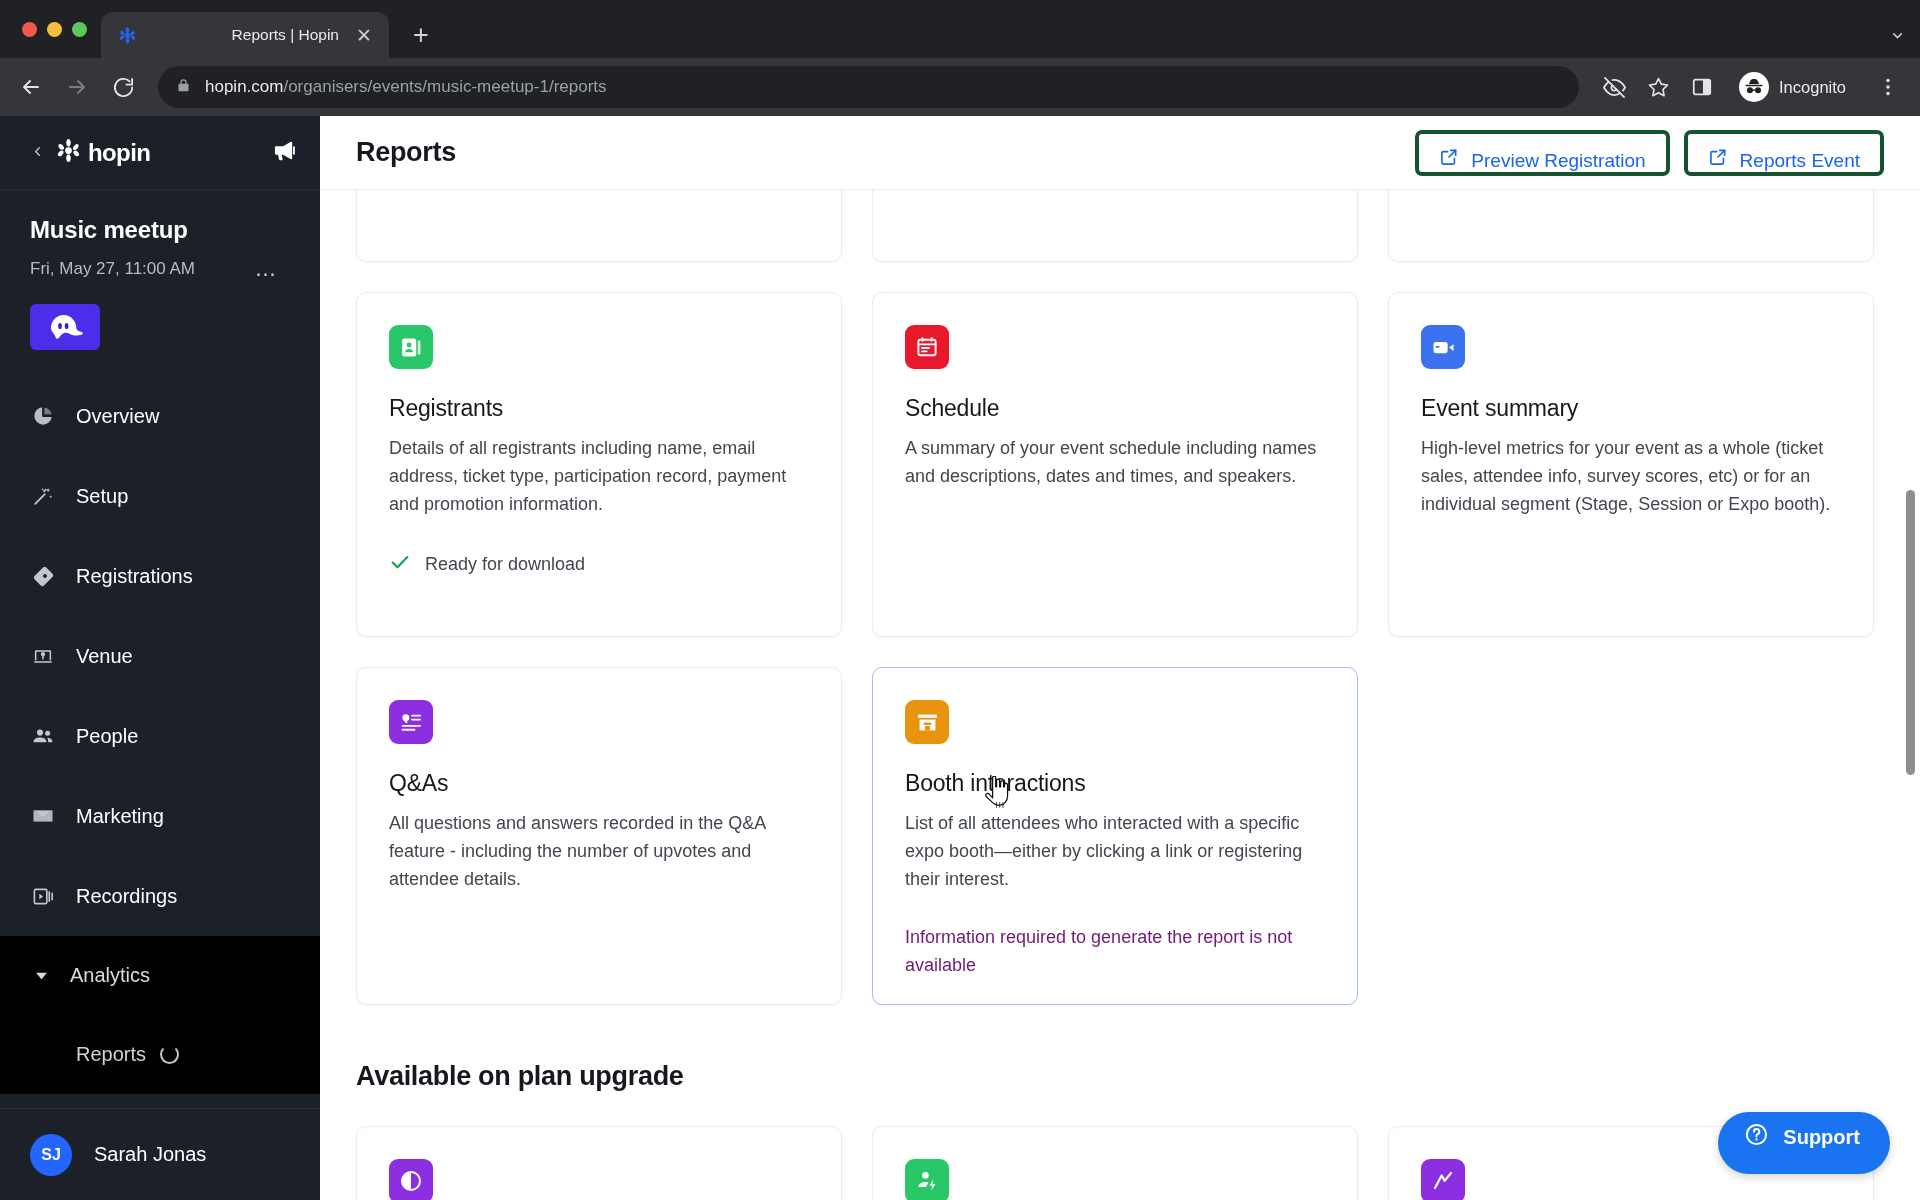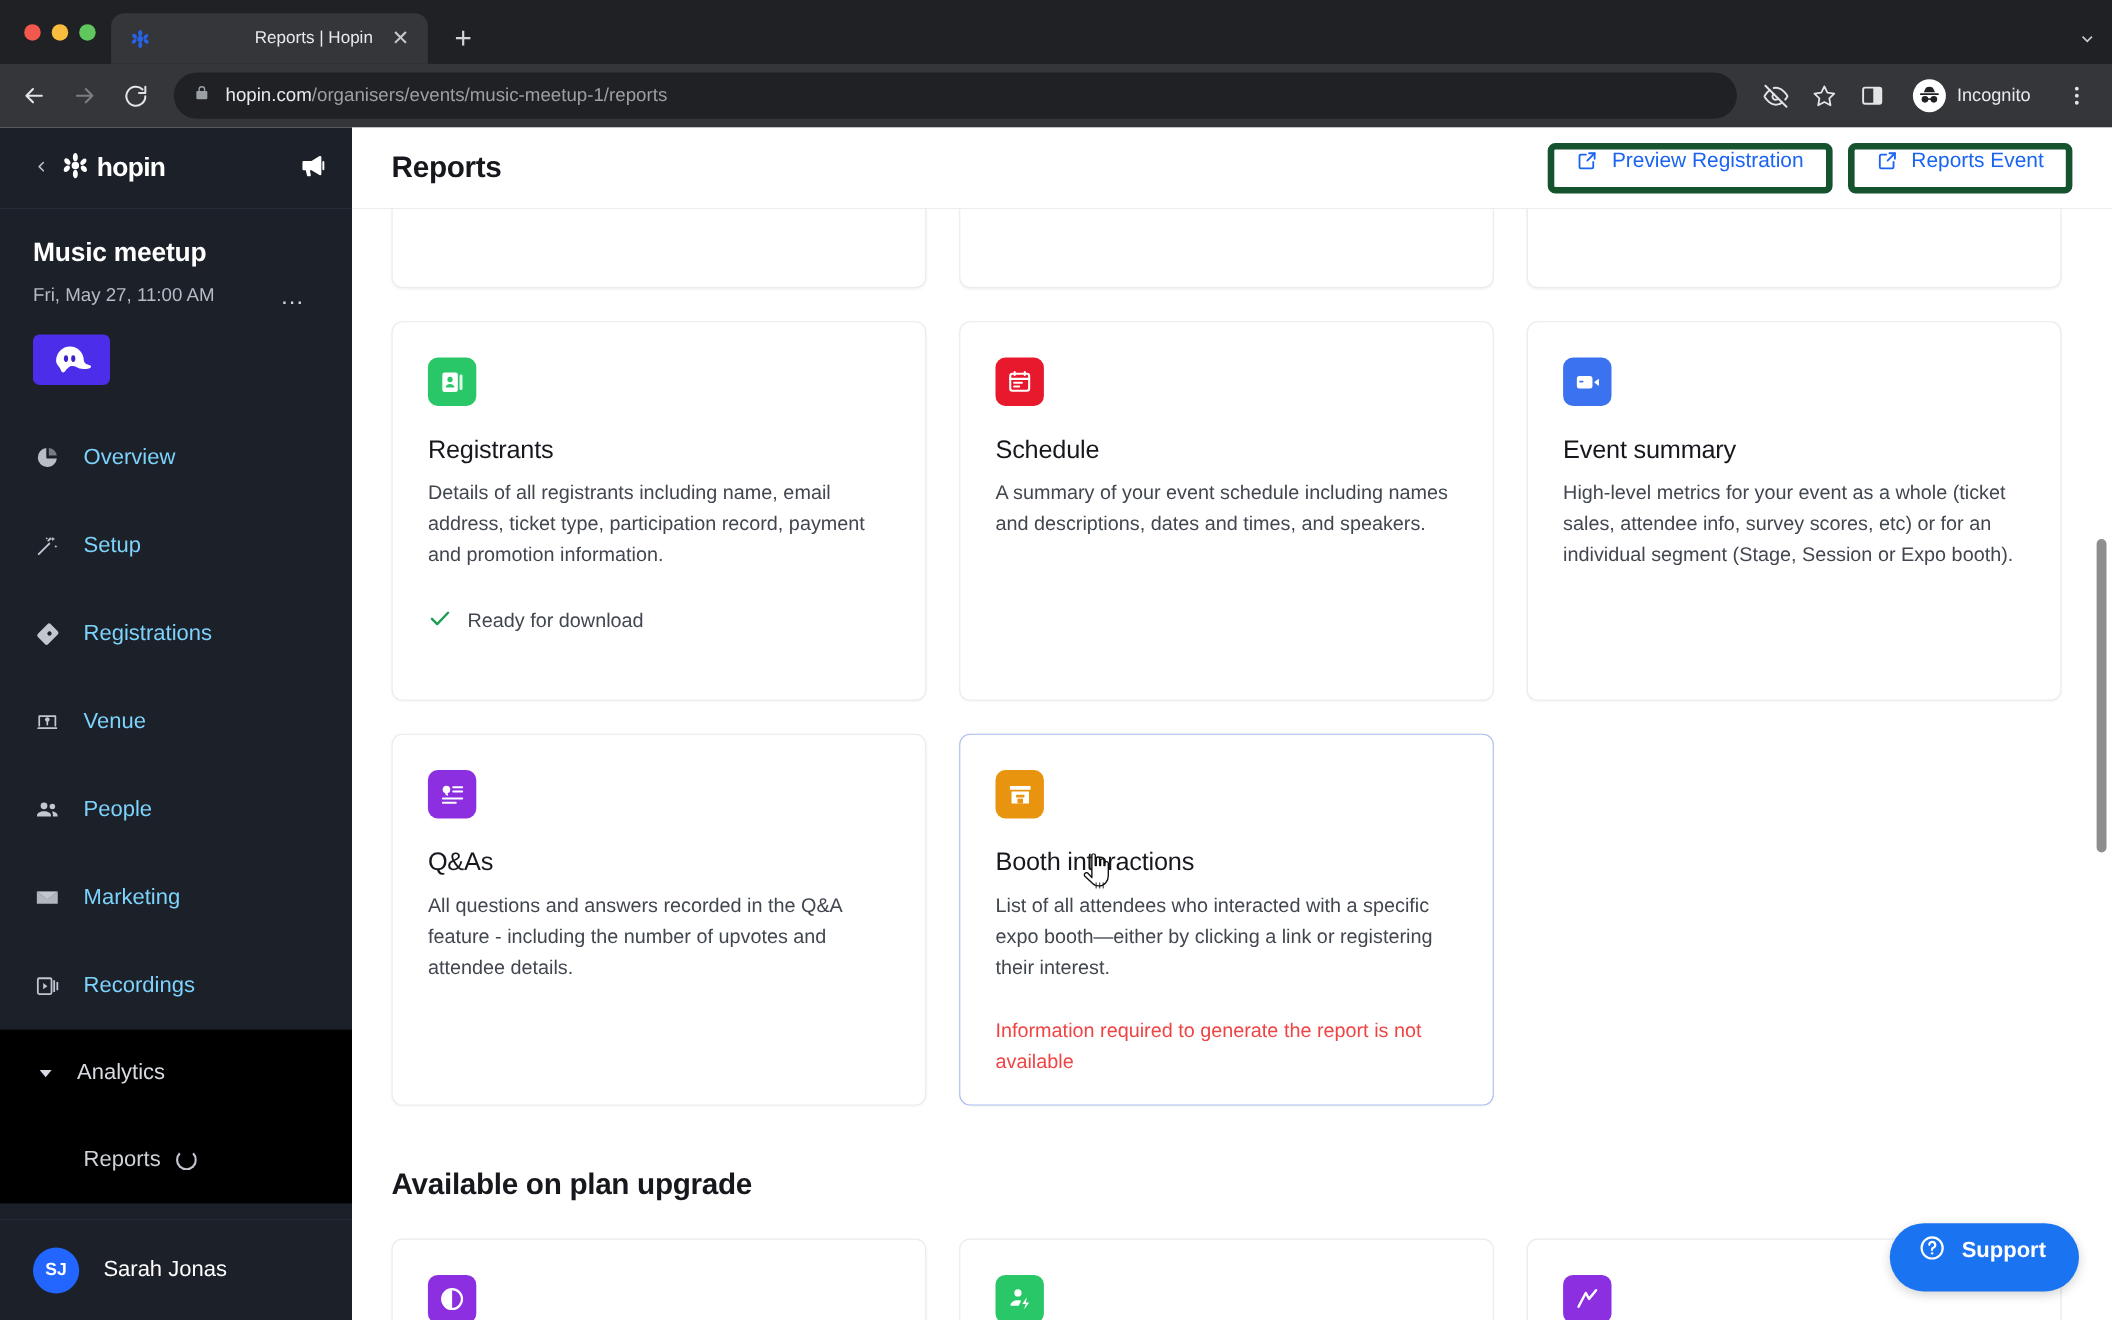--- a/index.html
+++ b/index.html
@@ -118,21 +118,21 @@
   .sb-dots { margin-left: auto; color: #cfd3da; font-size: 22px; letter-spacing: 1.5px; line-height: 1; padding-right: 12px;}
   .sb-thumb {
     margin-top: 24px; width: 70px; height: 46px; border-radius: 6px;
     background: #4b2dea; display: flex; align-items: center; justify-content: center;
     overflow: hidden;
   }
 
   .sb-nav { margin-top: 26px; display: flex; flex-direction: column; }
   .sb-item {
     height: 80px; display: flex; align-items: center; gap: 20px;
-    padding: 0 30px; color: #7dd3fc; font-size: 20px;
+    padding: 0 30px; color: #ffffff; font-size: 20px;
   }
   .sb-item .sb-ico { width: 26px; flex: 0 0 26px; display:flex; align-items:center; justify-content:center; color: #c2c7cf; }
   .sb-group {
     background: #000000;
     display: flex; flex-direction: column;
   }
   .sb-group .sb-item-group {
     height: 78px; display: flex; align-items: center; gap: 18px;
     padding: 0 30px; color: #d8dce2; font-size: 20px;
   }
@@ -162,23 +162,23 @@
   
   #main { flex: 1 1 auto; height: 1084px; position: relative; background: #fff; overflow: hidden; }
   .main-header {
     height: 74px; display: flex; align-items: center;
     padding: 0 36px 0 36px; background: #ffffff;
     border-bottom: 1px solid #ebedf0;
   }
   .page-title { font-size: 27px; font-weight: 700; color: #16181d; letter-spacing: -0.3px; }
   .header-actions { margin-left: auto; display: flex; gap: 14px; }
   .hdr-btn {
-    display: flex; align-items: flex-start; gap: 12px;
+    display: flex; align-items: flex-end; gap: 12px;
     height: 46px; padding: 0 20px;
-    border: 6px solid #14532d; border-radius: 7px;
+    border: 4px solid #14532d; border-radius: 7px;
     background: #fff; color: #1b64f2; font-size: 19px; font-weight: 500;
   }
 
   .scroll-area {
     position: absolute; top: 74px; left: 0; right: 0; bottom: 0;
     overflow: hidden; background: #fff;
   }
   .grid {
     display: grid; grid-template-columns: repeat(3, 486px);
     gap: 30px; padding: 0 36px;
@@ -204,21 +204,21 @@
   }
   .card-desc {
     margin-top: 13px; font-size: 18px; line-height: 1.55;
     color: #41464f;
   }
   .card-status {
     margin-top: 32px; display: flex; align-items: center; gap: 14px;
     font-size: 18px; color: #41464f;
   }
   .card-note {
-    margin-top: 30px; font-size: 18px; line-height: 1.55; color: #ef4444;
+    margin-top: 30px; font-size: 18px; line-height: 1.55; color: #701a75;
   }
 
   .section-title {
     font-size: 27px; font-weight: 700; color: #16181d;
     padding: 56px 36px 34px 36px; letter-spacing: -0.3px;
   }
 
   
   .scrollbar-track {
     position: absolute; top: 74px; right: 0; width: 18px; bottom: 0;

